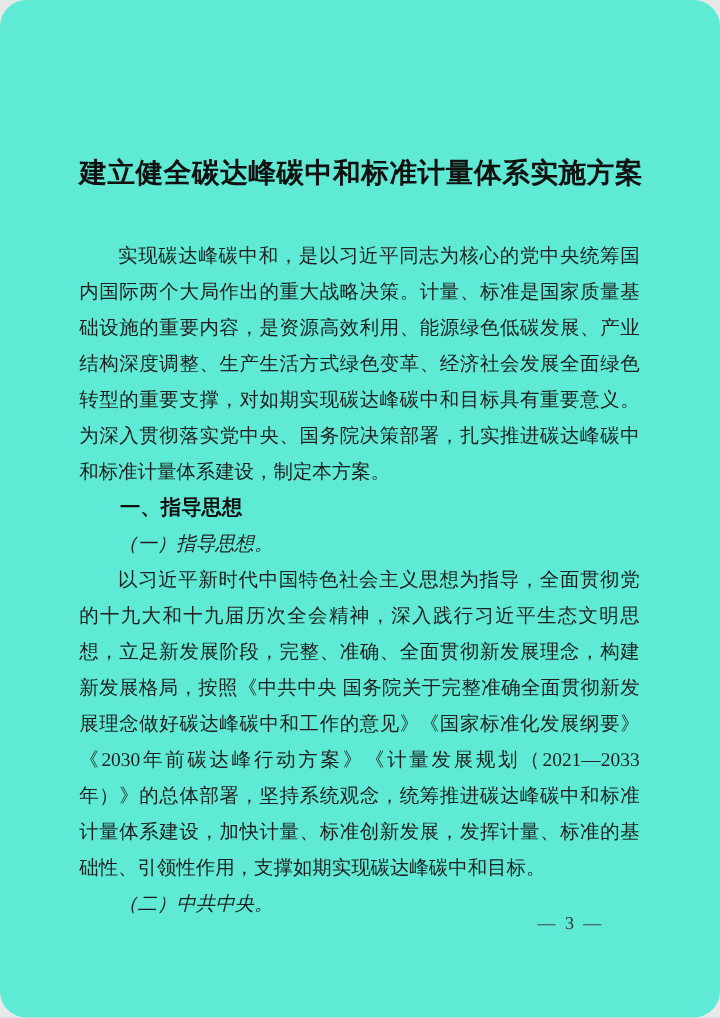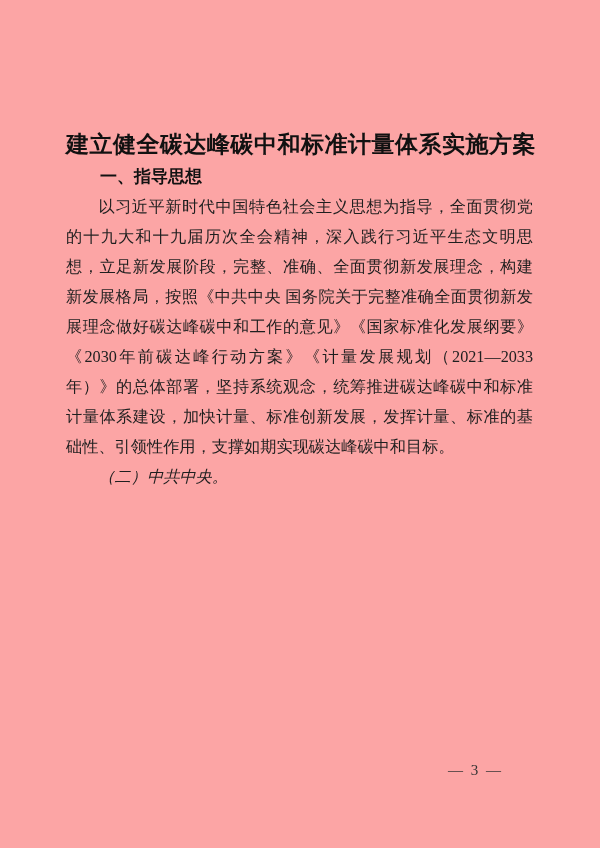--- a/index.html
+++ b/index.html
@@ -2,25 +2,26 @@
 <html><head>
 <meta charset="utf-8">
 <style>
   * { box-sizing: border-box; }
   html, body { margin: 0; padding: 0; background: #e8e8e8; }
   .page {
     position: relative;
     width: 600px;
     height: 848px;
     margin: 0 auto;
-    background: #fca5a5;
+    background: #5eead4;
     padding: 128px 67px 0 66px;
     font-family: "Liberation Serif", "DejaVu Serif", serif;
     color: #1f1f1f;
     overflow: hidden;
+    border-radius: 22px;
   }
   .doc-title {
     margin: 0;
     font-size: 23px;
     font-weight: bold;
     line-height: 34px;
     text-align: center;
     letter-spacing: 0.5px;
     white-space: nowrap;
     font-family: "Liberation Serif", "DejaVu Serif", serif;
@@ -62,23 +63,25 @@
     font-family: "Liberation Serif", "DejaVu Serif", serif;
   }
 </style>
 </head>
 <body>
 
 <div class="page">
 
   <h1 class="doc-title">建立健全碳达峰碳中和标准计量体系实施方案</h1>
 
+  <p class="body-paragraph first-paragraph">实现碳达峰碳中和，是以习近平同志为核心的党中央统筹国内国际两个大局作出的重大战略决策。计量、标准是国家质量基础设施的重要内容，是资源高效利用、能源绿色低碳发展、产业结构深度调整、生产生活方式绿色变革、经济社会发展全面绿色转型的重要支撑，对如期实现碳达峰碳中和目标具有重要意义。为深入贯彻落实党中央、国务院决策部署，扎实推进碳达峰碳中和标准计量体系建设，制定本方案。</p>
 
   <h2 class="section-heading">一、指导思想</h2>
 
+  <p class="subsection-heading">（一）指导思想。</p>
 
   <p class="body-paragraph">以习近平新时代中国特色社会主义思想为指导，全面贯彻党的十九大和十九届历次全会精神，深入践行习近平生态文明思想，立足新发展阶段，完整、准确、全面贯彻新发展理念，构建新发展格局，按照《中共中央 国务院关于完整准确全面贯彻新发展理念做好碳达峰碳中和工作的意见》《国家标准化发展纲要》《2030年前碳达峰行动方案》《计量发展规划（2021—2033 年）》的总体部署，坚持系统观念，统筹推进碳达峰碳中和标准计量体系建设，加快计量、标准创新发展，发挥计量、标准的基础性、引领性作用，支撑如期实现碳达峰碳中和目标。</p>
 
   <p class="subsection-heading">（二）中共中央。</p>
 
   <div class="page-number">— 3 —</div>
 
 </div>
 
 </body></html>

